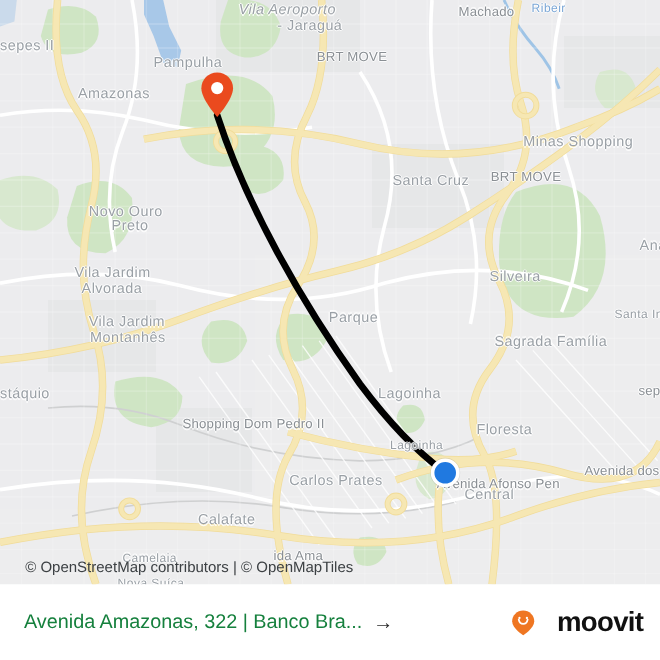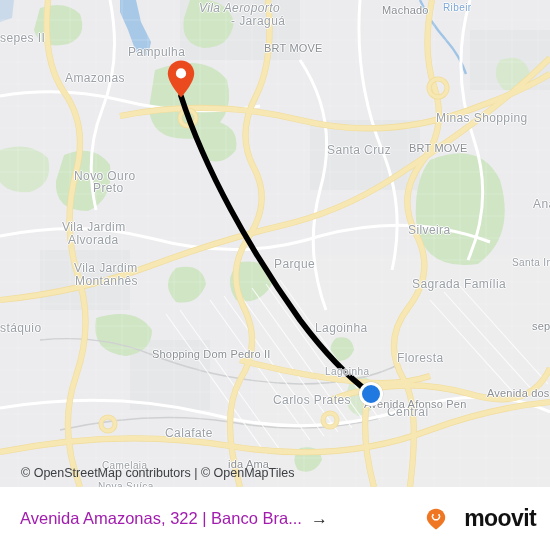--- a/index.html
+++ b/index.html
@@ -123,21 +123,21 @@
   }
   #footer .route-text {
     display: flex;
     align-items: center;
     flex: 1 1 auto;
     min-width: 0;
     gap: 9px;
   }
   .endpoint {
     font-size: 16.5px;
-    color: #a21caf;
+    color: #15803d;
     font-family: "Liberation Sans", sans-serif;
     white-space: nowrap;
     overflow: hidden;
   }
   .arrow-icon {
     color: #2b2b2b;
     font-size: 17px;
     line-height: 1;
     flex: 0 0 auto;
   }
@@ -356,21 +356,21 @@
         <div class="lbl small" style="left: 512px; top: 257px;">Santa Inê</div>
         <div class="lbl place" style="left: 412px; top: 278px;">Sagrada Família</div>
         <div class="lbl place" style="left: 0px; top: 322px;">stáquio</div>
         <div class="lbl place" style="left: 315px; top: 322px;">Lagoinha</div>
         <div class="lbl small" style="left: 325px; top: 366px;">Lagoinha</div>
         <div class="lbl place" style="left: 397px; top: 352px;">Floresta</div>
         <div class="lbl place" style="left: 387px; top: 406px;">Central</div>
         <div class="lbl street" style="left: 152px; top: 348px;">Shopping Dom Pedro II</div>
         <div class="lbl street" style="left: 487px; top: 387px;">Avenida dos An</div>
         <div class="lbl street" style="left: 532px; top: 320px;">sepes</div>
-        <div class="lbl place" style="left: 241px; top: 394px; margin-left: 32px;">Carlos Prates</div>
+        <div class="lbl place" style="left: 241px; top: 394px;">Carlos Prates</div>
         <div class="lbl place" style="left: 165px; top: 427px;">Calafate</div>
         <div class="lbl street" style="left: 364px; top: 398px;">Avenida Afonso Pen</div>
         <div class="lbl small" style="left: 56px; top: 460px; padding-left: 46px;">Camelaia</div>
         <div class="lbl street" style="left: 216px; top: 458px; padding-left: 12px;">ida Ama</div>
         <div class="lbl small" style="left: 98px; top: 481px;">Nova Suíça</div>
       </div>
 
     <div class="pin" style="left:167px; top:60px;">
       <svg viewBox="0 0 28 38" xmlns="http://www.w3.org/2000/svg">
         <path d="M14 0.5 C6.6 0.5 0.8 6.3 0.8 13.6 C0.8 23 14 37.5 14 37.5 C14 37.5 27.2 23 27.2 13.6 C27.2 6.3 21.4 0.5 14 0.5 Z" fill="#ea4a1e"></path>

